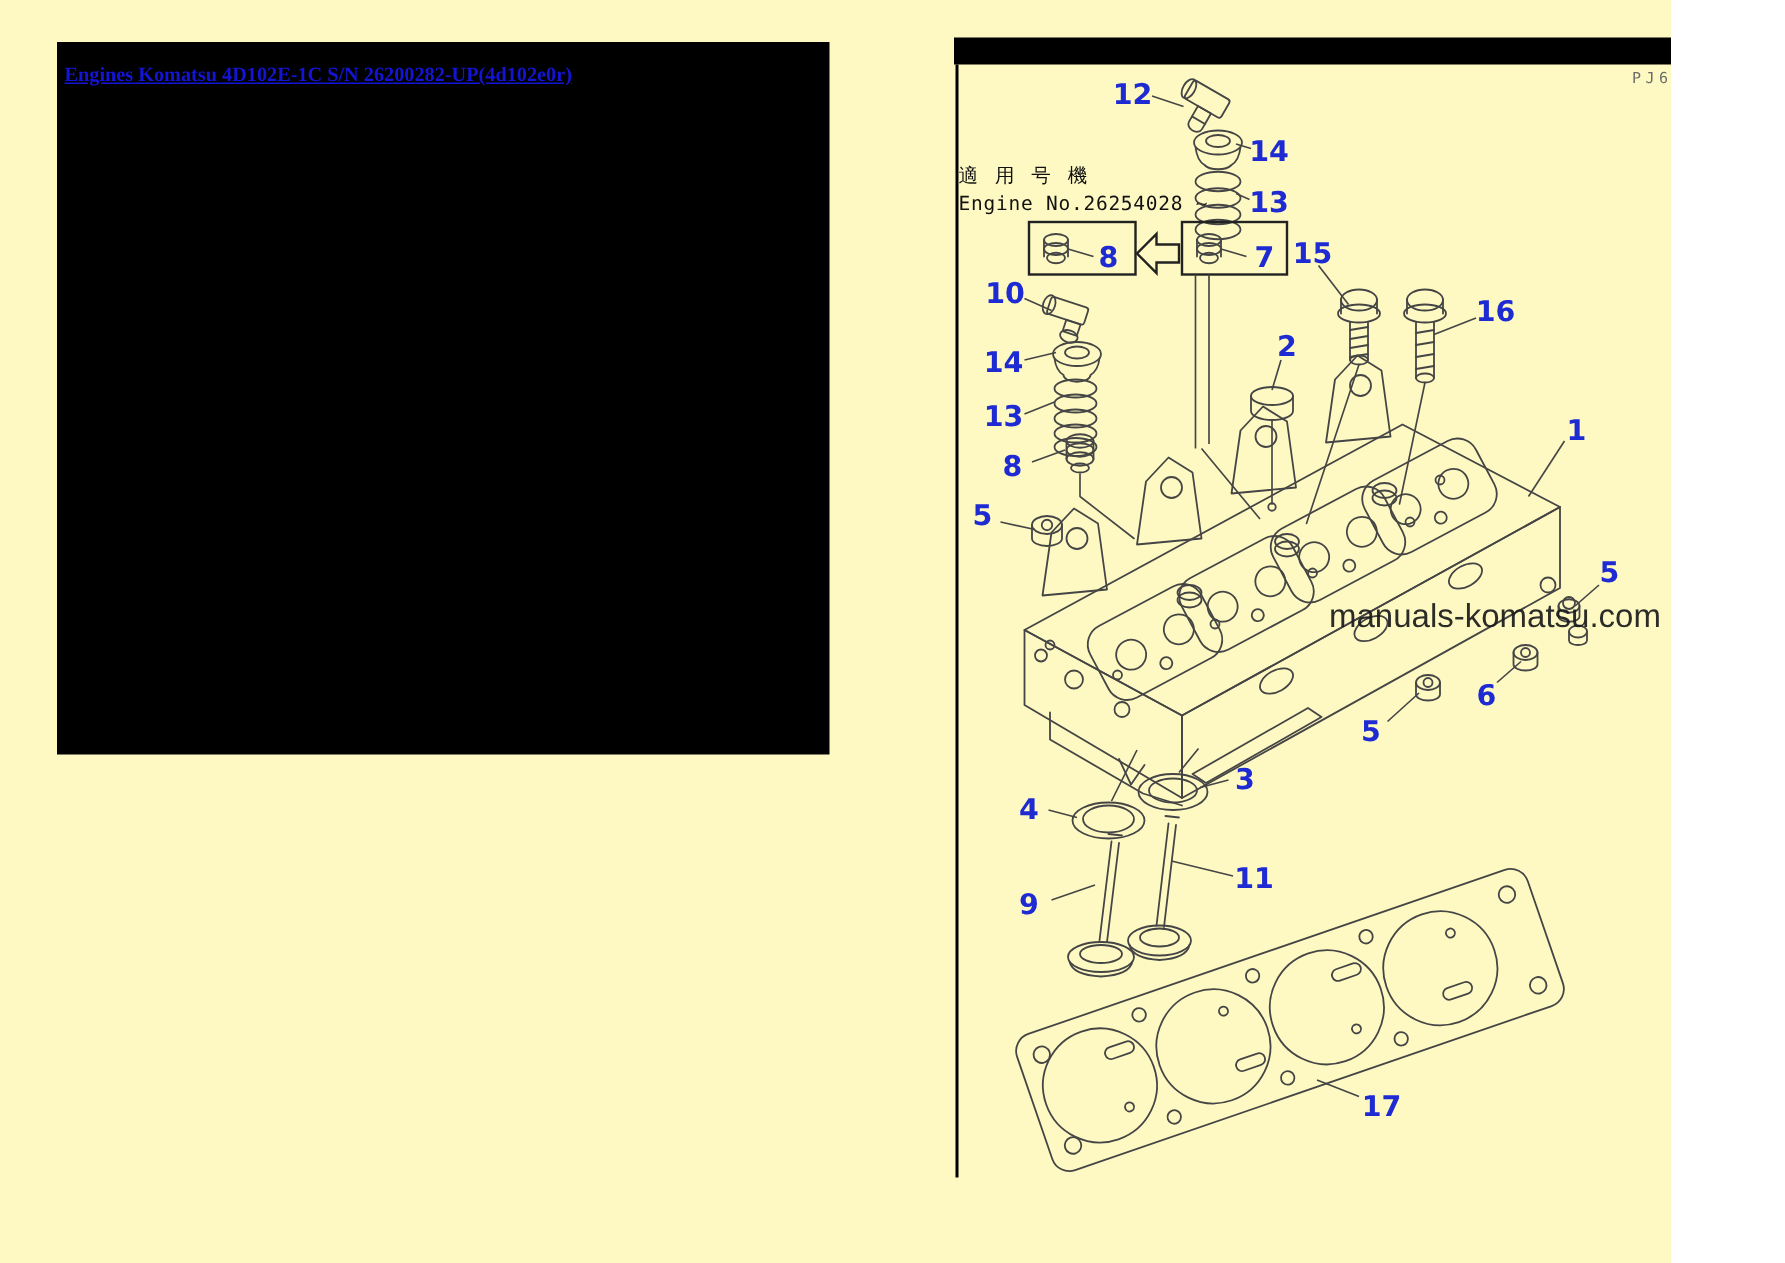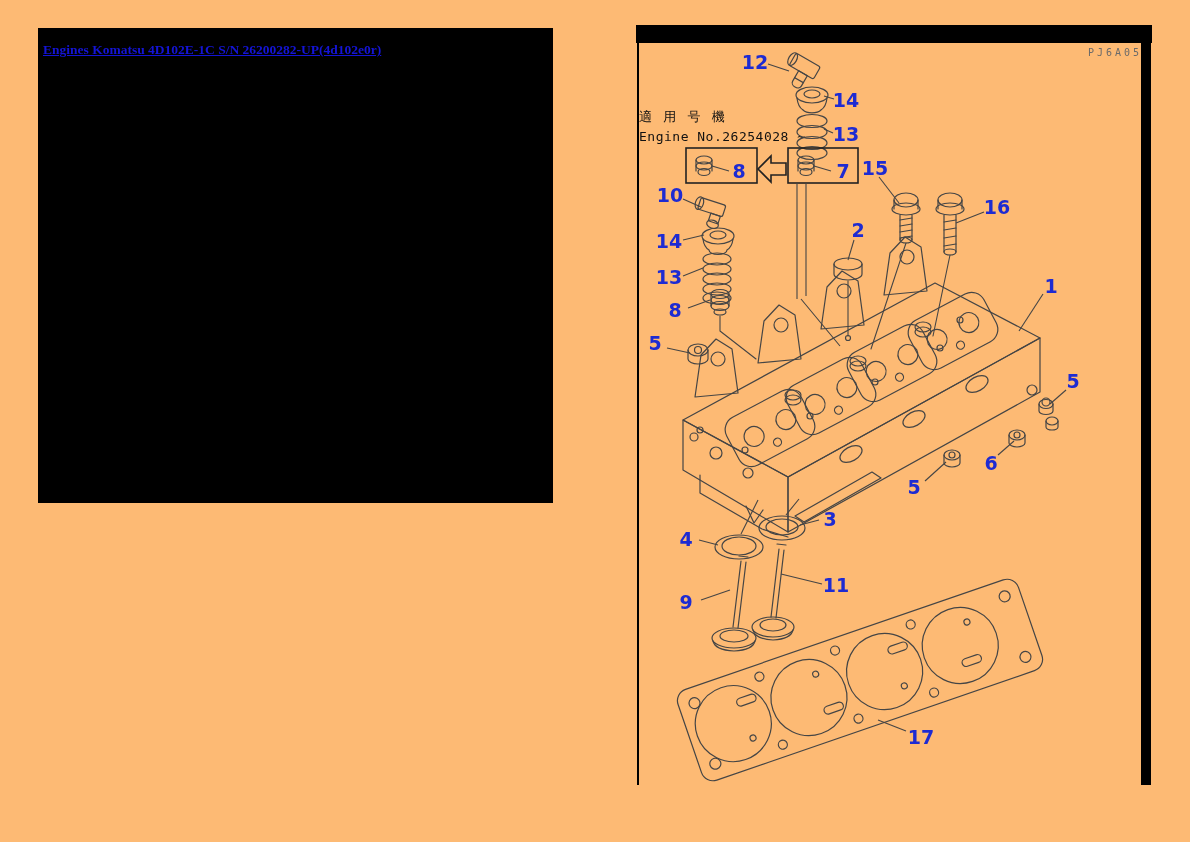--- a/index.html
+++ b/index.html
@@ -1,20 +1,20 @@
 <!DOCTYPE html>
 <html style="--callout: #1E2BD2; --link: #1414D6; --line: #454545; --code: #6A6A6A; --watermark: #1A1A1A;"><head>
 <meta charset="utf-8">
 <style>
   :root{
     --callout:#1E2BD2; --link:#1414D6; --line:#454545; --code:#6a6a6a; --watermark:#1a1a1a;
   }
   html,body{margin:0;padding:0;background:#fff;}
-  #page{position:relative;width:1190px;height:842px;background:#fdba74;overflow:hidden;
-        font-family:"Liberation Sans",sans-serif;}
+  #page{position:relative;width:1094px;height:842px;background:#fef9c3;overflow:hidden;
+        font-family:"Liberation Sans",sans-serif;padding-left:20px;}
   
   #thumb-panel{position:absolute;left:38px;top:28px;width:515px;height:475px;background:#000;}
   #thumb-panel a{display:inline-block;margin:14px 0 0 5px;
         font-family:"Liberation Serif",serif;font-weight:bold;font-size:13.5px;
         color:var(--link);text-decoration:underline;white-space:nowrap;}
   
   .band-top{position:absolute;left:636px;top:25px;width:516px;height:18px;background:#000;}
   .band-right{position:absolute;left:1141px;top:43px;width:10px;height:742px;background:#000;}
   .rule-left{position:absolute;left:637px;top:43px;width:2px;height:742px;background:#000;}
   #page-code{position:absolute;left:1088px;top:47px;width:52px;
@@ -335,13 +335,14 @@
       <text x="1073" y="388" class="callout">5</text>
       <text x="991" y="470" class="callout">6</text>
       <text x="914" y="494" class="callout">5</text>
       <text x="830" y="526" class="callout">3</text>
       <text x="686" y="546" class="callout">4</text>
       <text x="836" y="592" class="callout">11</text>
       <text x="686" y="609" class="callout">9</text>
       <text x="921" y="744" class="callout">17</text>
     </svg>
 
+  <div id="watermark">manuals-komatsu.com</div>
 </div>
 
 </body></html>

